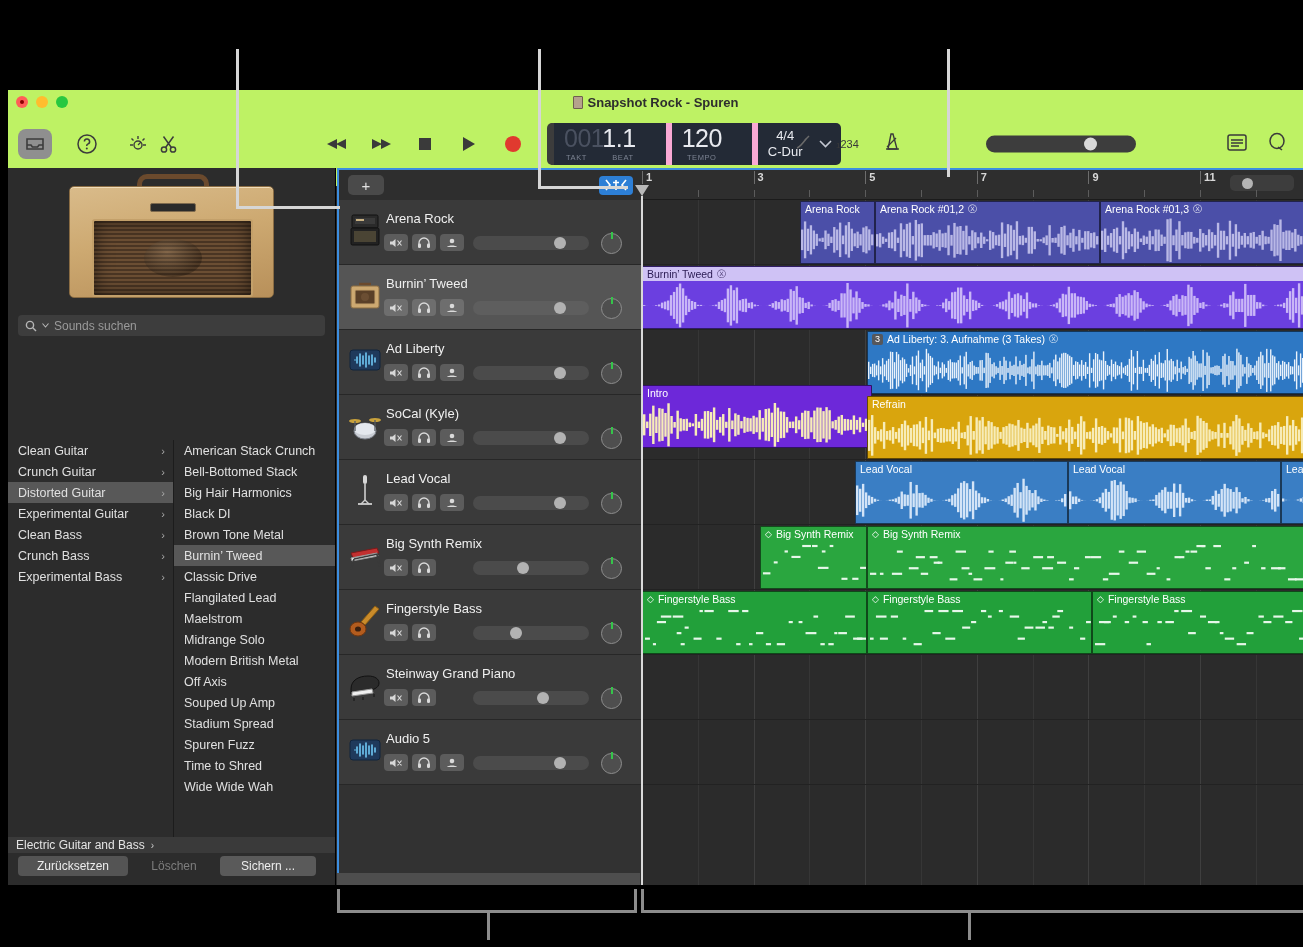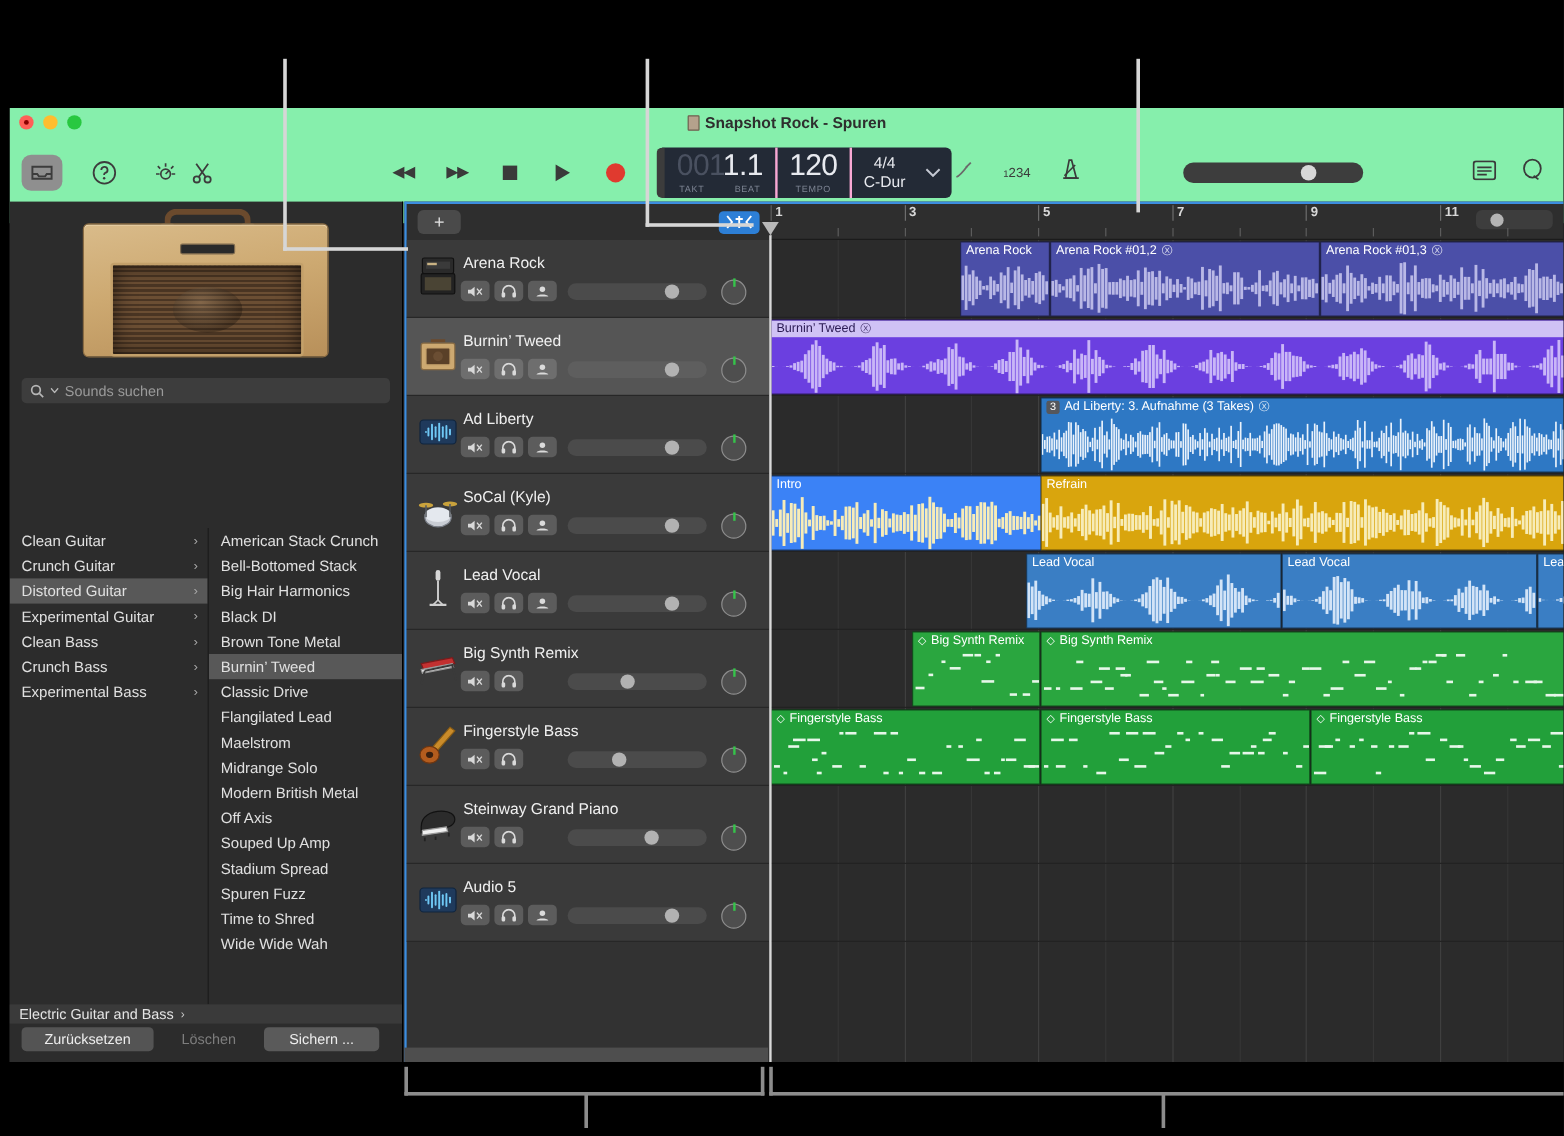--- a/index.html
+++ b/index.html
@@ -16,21 +16,21 @@
 
   
   #window {
     position:absolute; left:8px; top:90px; width:1295px; height:795px;
     background:#2b2b2b; overflow:hidden;
   }
 
   
   .titlebar {
     position:absolute; left:0; top:0; width:100%; height:96px;
-    background:#86efac;
+    background:#bef264;
   }
   .traffic { position:absolute; left:8px; top:6px; display:flex; gap:8px; }
   .tl { width:12px; height:12px; border-radius:50%; }
   .tl.r { background:#ff5f57; }
   .tl.y { background:#ffbd2e; }
   .tl.g { background:#28c840; }
   .tl .dot { display:block; width:4px; height:4px; background:#8b0000; border-radius:50%; margin:4px auto; }
 
   .wtitle {
     position:absolute; left:0; top:5px; width:100%; text-align:center;
@@ -55,21 +55,21 @@
   .transport { position:absolute; left:318px; top:50%; transform:translateY(-50%); display:flex; align-items:center; gap:22px; }
   .tp { width:22px; height:20px; display:flex; align-items:center; justify-content:center; color:#3a3a3a; }
   .rec-dot { width:16px; height:16px; border-radius:50%; background:#e03a2f; }
 
   .lcd {
     position:absolute; left:539px; top:50%; transform:translateY(-50%);
     height:42px; background:#232a36; border-radius:5px; display:flex; align-items:stretch;
     border-left:7px solid #3c3c3c;
   }
   .lcd-sec { position:relative; padding:0 10px; display:flex; flex-direction:column; align-items:center; justify-content:center; }
-  .lcd-sec + .lcd-sec { border-left:2px solid #f9a8d4; }
+  .lcd-sec + .lcd-sec { border-left:6px solid #f9a8d4;margin-left:20px; }
   .lcd-big { font-size:25px; color:#e8eaef; letter-spacing:-0.5px; line-height:1; font-family:"Liberation Sans", sans-serif; }
   .lcd-big .dim { color:#4a5160; }
   .lcd-lbl { font-size:7.5px; color:#7d8characters; }
   .lcd-lbl { font-size:7.5px; color:#7e8characters; }
   .lcd-lbl { font-size:7.5px; color:#7c8392; letter-spacing:0.6px; margin-top:2px; }
   .lcd-bb { display:flex; align-items:baseline; }
   .lcd-bb > div { display:flex; flex-direction:column; align-items:center; }
   .lcd-sig { font-size:13px; color:#e8eaef; line-height:1.25; text-align:center; }
   .lcd-chev { padding:0 9px 0 6px; display:flex; align-items:center; color:#b9bdc6; font-size:13px; }
 
@@ -1531,21 +1531,21 @@
               <rect x="432" y="19.47682254429974" width="1.4" height="10.046354911400522" fill="#eaf2fb"></rect>
               <rect x="434" y="7.4590841749117835" width="1.4" height="34.08183165017643" fill="#eaf2fb"></rect>
               <rect x="436" y="12.0739870866271" width="1.4" height="24.8520258267458" fill="#eaf2fb"></rect>
               <rect x="438" y="20.438894720050683" width="1.4" height="8.122210559898635" fill="#eaf2fb"></rect>
               <rect x="440" y="8.880163381284842" width="1.4" height="31.239673237430317" fill="#eaf2fb"></rect>
               <rect x="442" y="17.406167023378806" width="1.4" height="14.187665953242384" fill="#eaf2fb"></rect>
               <rect x="444" y="15.941737152699508" width="1.4" height="17.116525694600984" fill="#eaf2fb"></rect>
             </svg>
           </div>
         </div>
-        <div class="region" style="left: 0px; width: 230px; top: 196px; background: #3b82f6;">
+        <div class="region" style="left: 0px; width: 230px; top: 185px; background: #6d28d9;">
           <div class="rhead" style="color: rgb(255, 255, 255);">
             <span>Intro</span>
           </div>
           <div class="rbody">
             <svg class="wave" viewBox="0 0 225 49" preserveAspectRatio="none">
               <rect x="0" y="14.083140151310113" width="2.4" height="20.833719697379774" fill="#f7ecb8"></rect>
               <rect x="3" y="21.273810512920754" width="2.4" height="6.452378974158496" fill="#f7ecb8"></rect>
               <rect x="6" y="13.478646282138676" width="2.4" height="22.042707435722647" fill="#f7ecb8"></rect>
               <rect x="9" y="5.571318097611311" width="2.4" height="37.85736380477738" fill="#f7ecb8"></rect>
               <rect x="12" y="16.427251488820588" width="2.4" height="16.14549702235882" fill="#f7ecb8"></rect>

